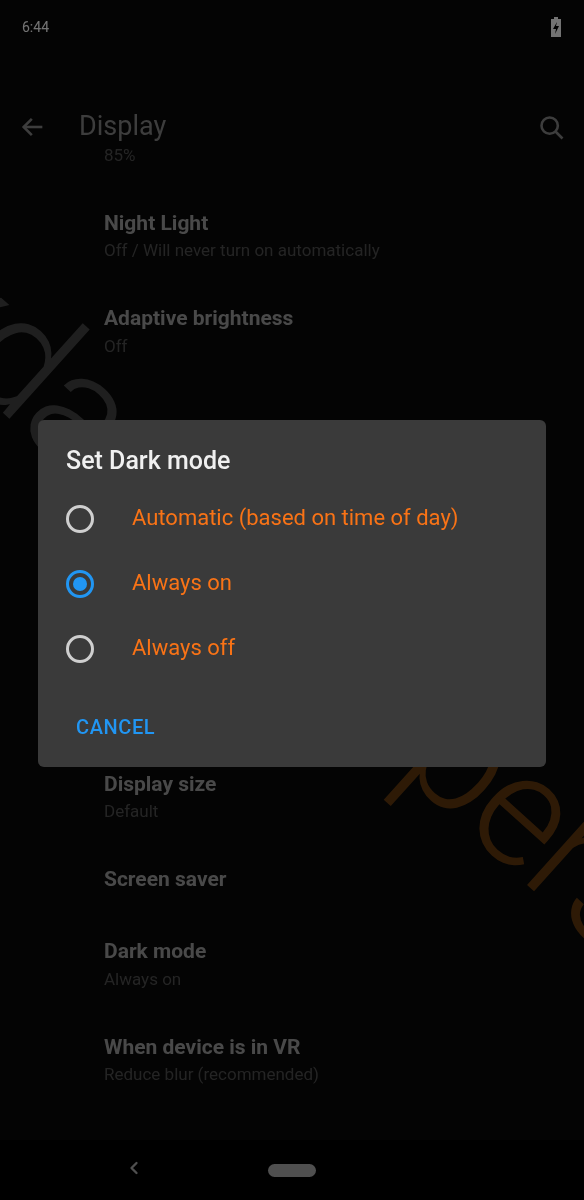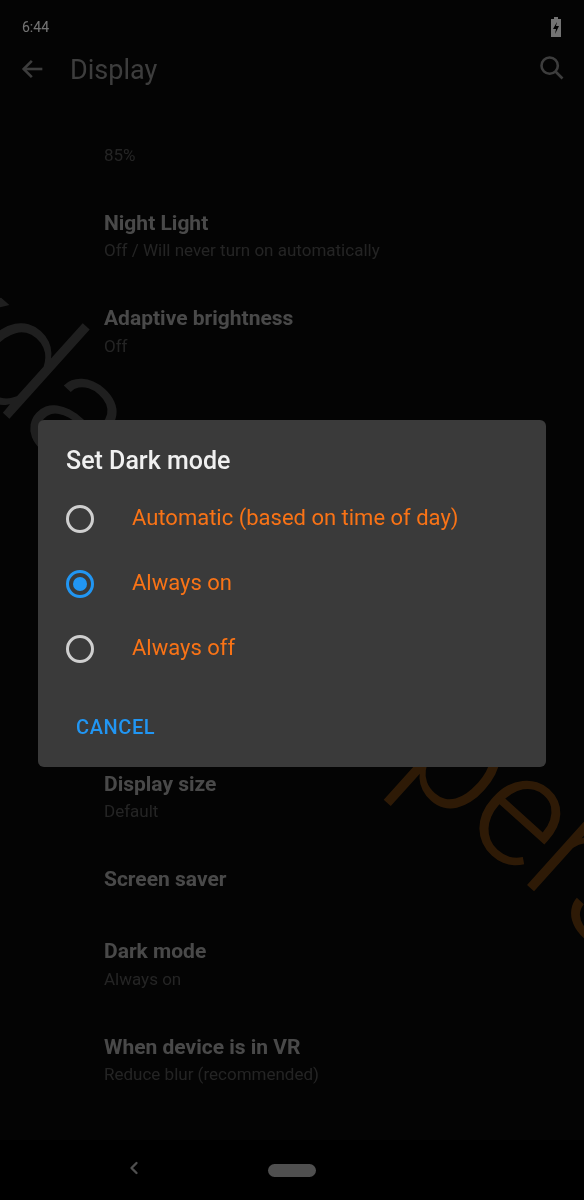--- a/index.html
+++ b/index.html
@@ -40,23 +40,23 @@
       gap: 6px;
     }
     .battery-icon {
       width: 12px;
       height: 20px;
     }
     
     .app-bar {
       height: 88px;
       display: flex;
-      align-items: flex-start;
+      align-items: flex-end;
       padding: 0 18px;
-      gap: 22px;
+      gap: 31px;
     }
     .back-arrow {
       width: 30px;
       height: 30px;
       color: #777;
       display: flex;
       align-items: center;
       justify-content: center;
     }
     .app-bar-title {

